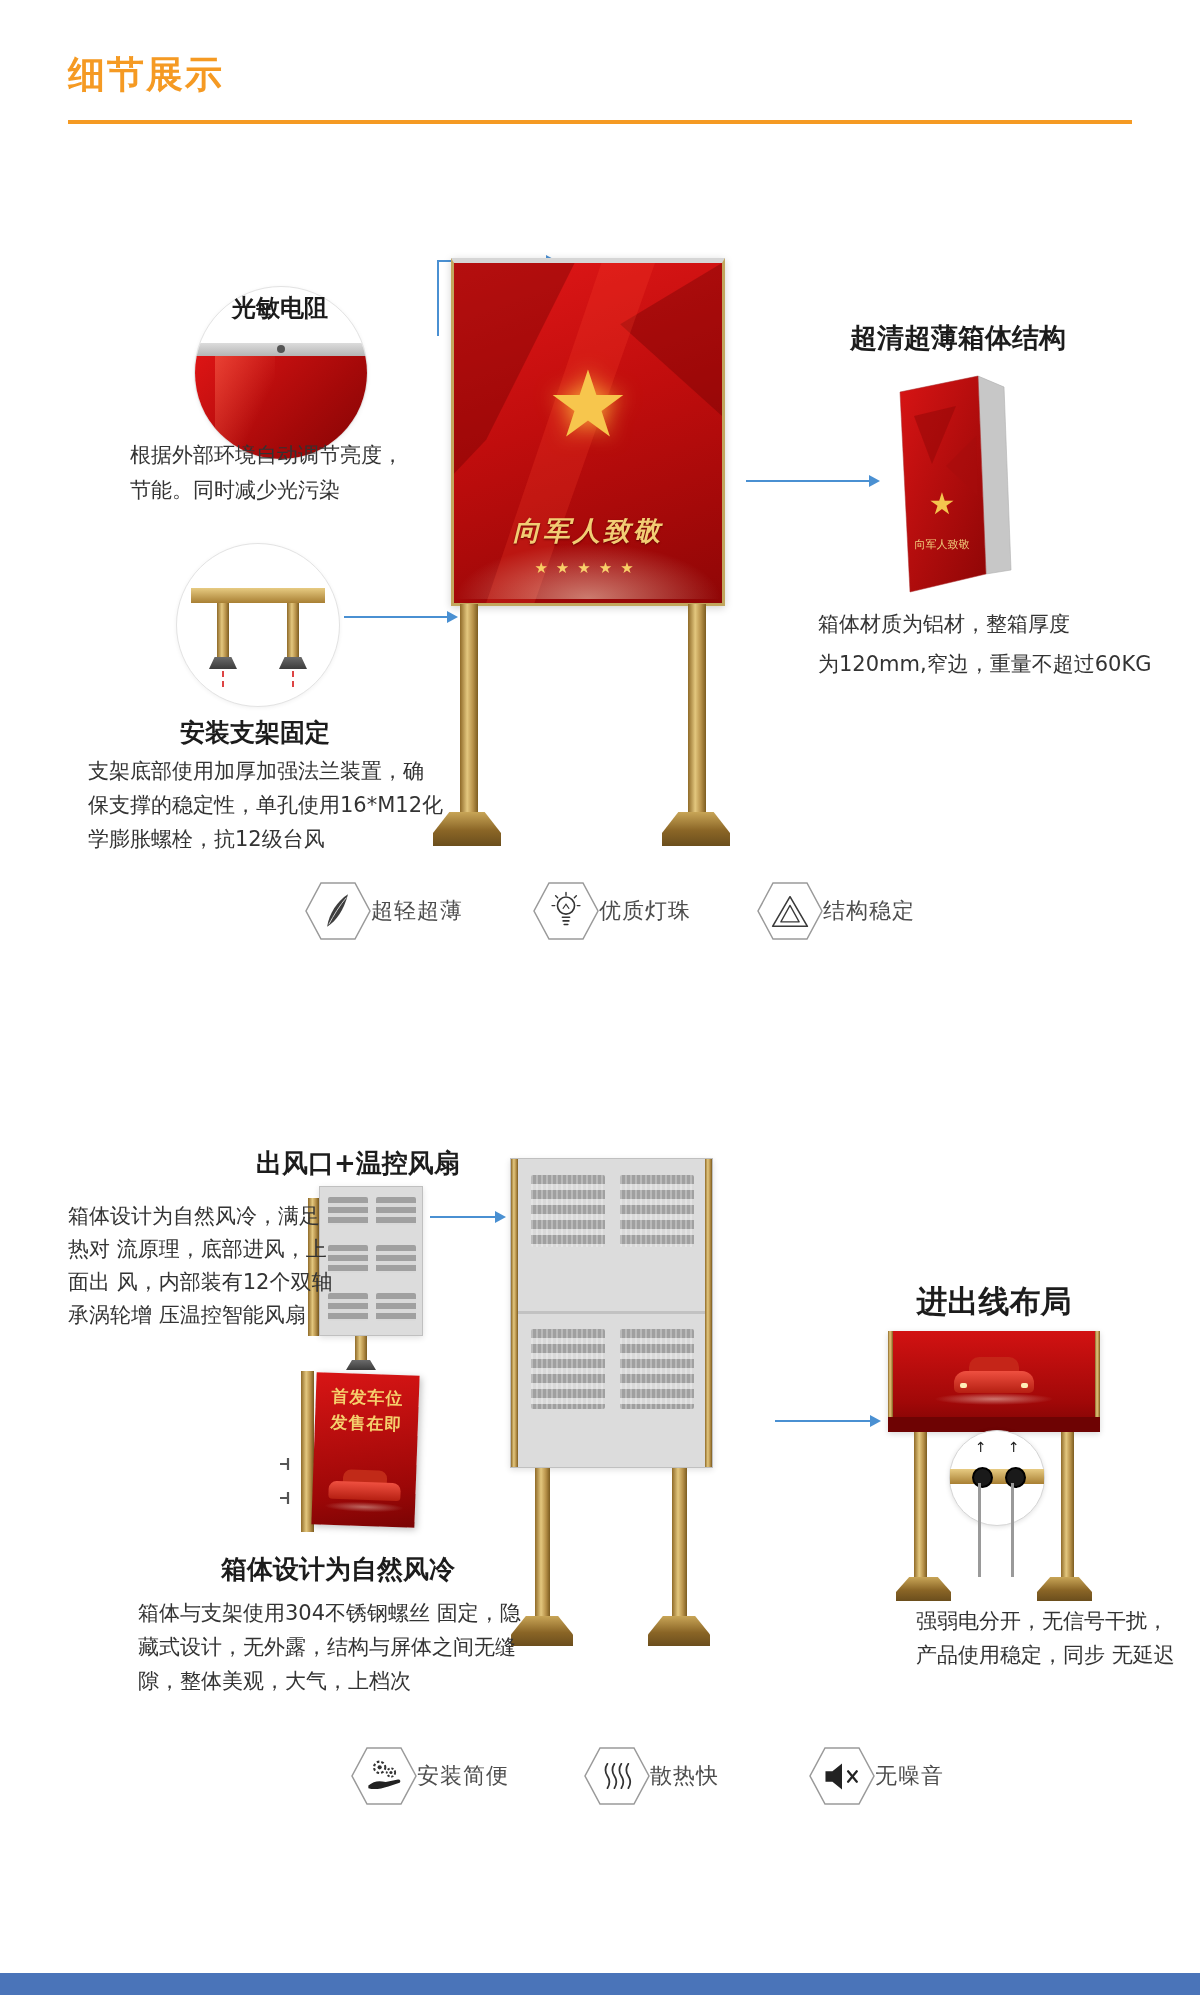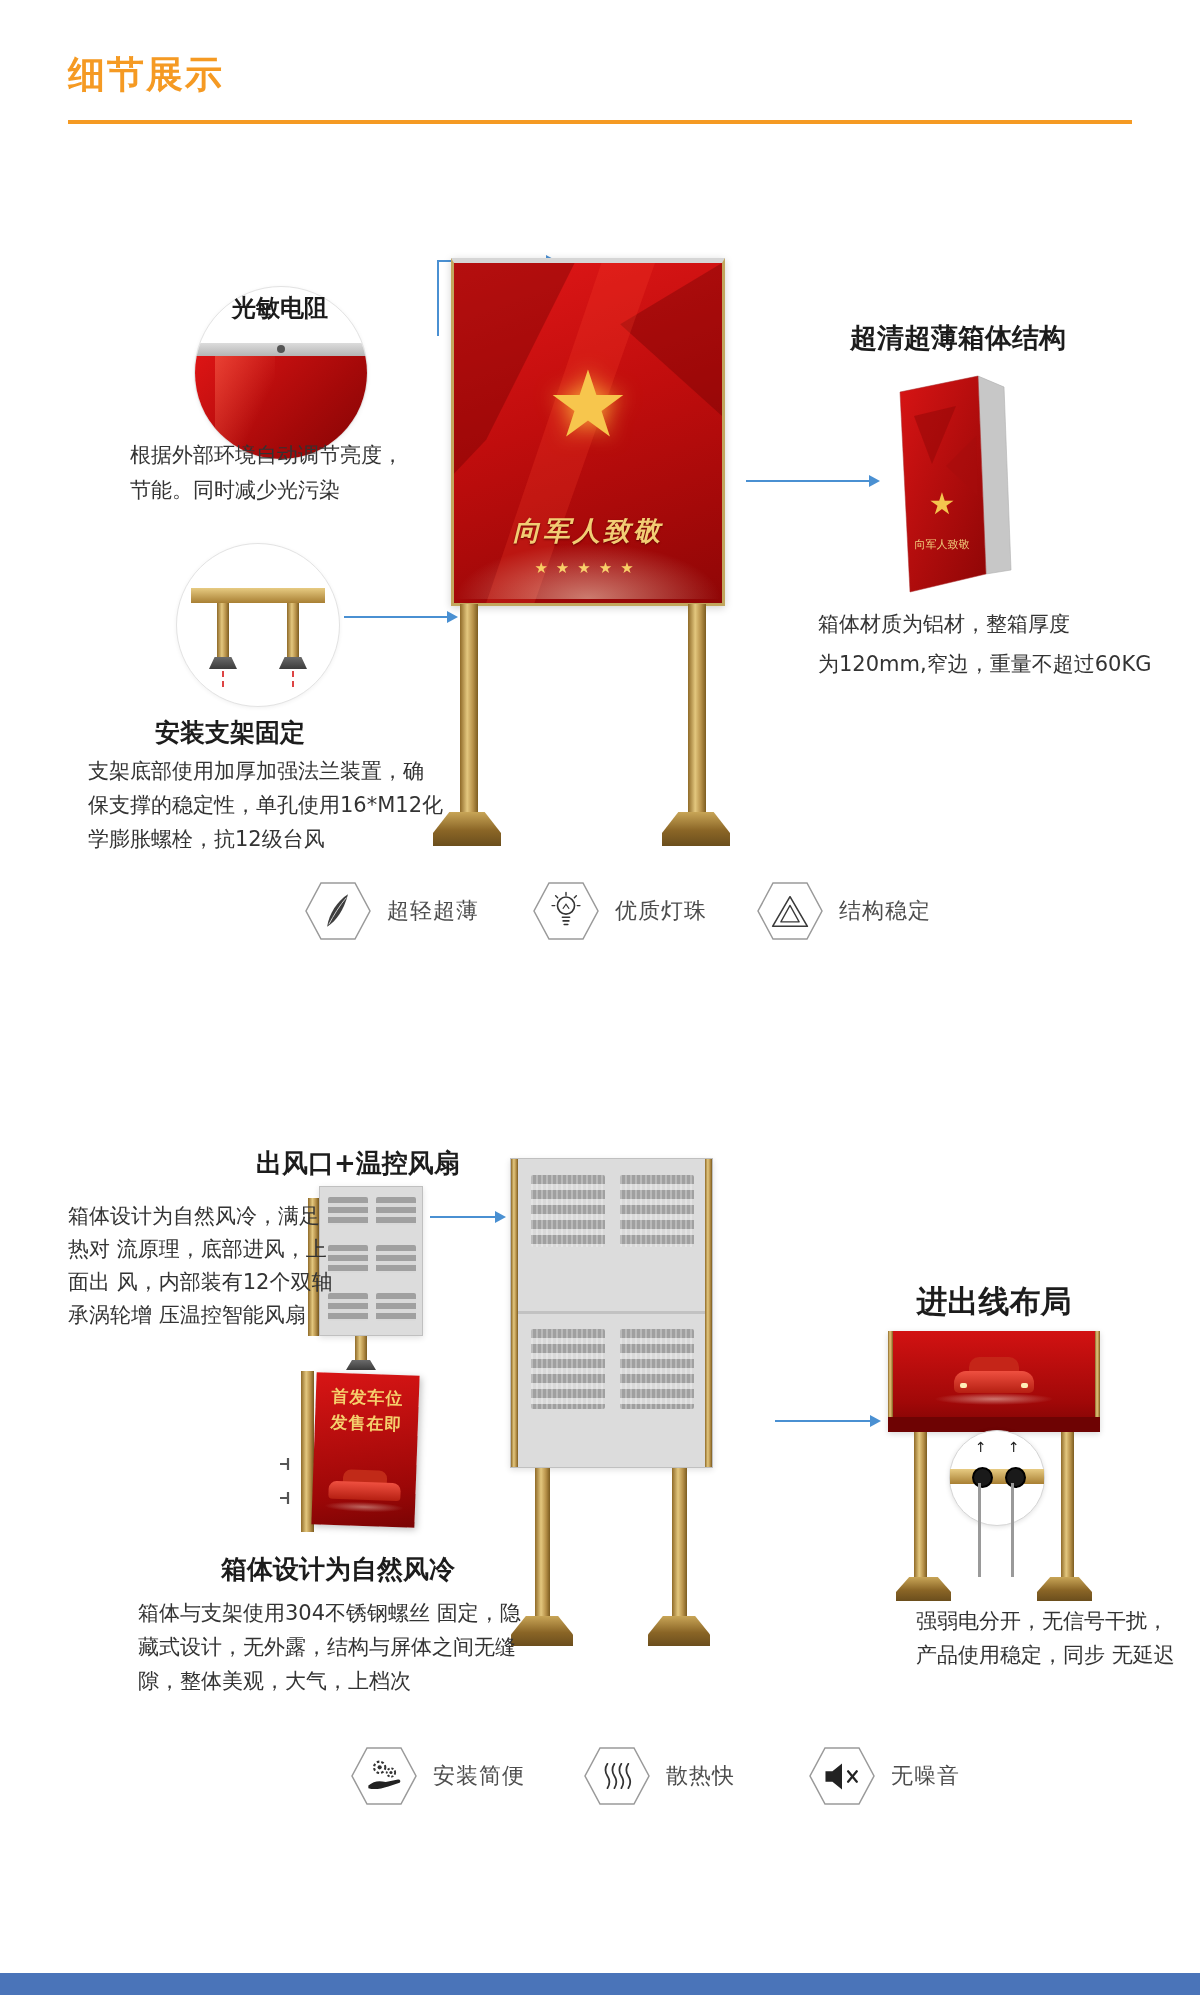--- a/index.html
+++ b/index.html
@@ -27,21 +27,21 @@
           background:linear-gradient(160deg,#e01717 0%,#c00d0d 45%,#8f0606 100%);overflow:hidden;box-shadow:0 2px 8px rgba(0,0,0,.18);}
   .pshape{position:absolute;inset:0;}
   
   .panel{position:absolute;background:#dcdcdc;border:1px solid #c0c0c0;box-sizing:border-box;box-shadow:0 2px 6px rgba(0,0,0,.12);}
   .vents{position:absolute;border-radius:2px;
          background-image:repeating-linear-gradient(90deg,rgba(255,255,255,.28) 0 2px,rgba(0,0,0,0) 2px 5px),
                           repeating-linear-gradient(180deg,#a0a0a0 0 9px,#d9d9d9 9px 15px);}
   .vents-sm{position:absolute;border-radius:2px;
          background-image:repeating-linear-gradient(180deg,#a0a0a0 0 6px,#d9d9d9 6px 10px);}
   
-  .feature{position:absolute;display:flex;align-items:center;gap:16px;}
+  .feature{position:absolute;display:flex;align-items:center;gap:0;}
   .hex{position:relative;width:66px;height:58px;flex:0 0 auto;}
   .hex svg.outline{position:absolute;inset:0;}
   .ficon{position:absolute;inset:0;display:flex;align-items:center;justify-content:center;}
   .flabel{font-size:22px;color:#4d4d4d;letter-spacing:1px;}
   .ptxt{position:absolute;left:0;right:0;text-align:center;}
 </style>
 </head>
 <body>
 
 <div class="canvas">
@@ -87,21 +87,21 @@
 
     <div class="circle" style="left:176px;top:543px;width:162px;height:162px;">
       <div class="abs gold-h" style="left:14px;top:44px;width:134px;height:15px;"></div>
       <div class="abs gold-v" style="left:40px;top:59px;width:12px;height:56px;"></div>
       <div class="abs gold-v" style="left:110px;top:59px;width:12px;height:56px;"></div>
       <div class="abs base-dark" style="left:32px;top:113px;width:28px;height:12px;"></div>
       <div class="abs base-dark" style="left:102px;top:113px;width:28px;height:12px;"></div>
       <div class="abs" style="left:45px;top:127px;height:16px;border-left:2px dashed #d44;"></div>
       <div class="abs" style="left:115px;top:127px;height:16px;border-left:2px dashed #d44;"></div>
     </div>
-    <div class="abs h2" style="left:155px;top:716px;width:200px;text-align:left;font-size:25px;">安装支架固定</div>
+    <div class="abs h2" style="left:155px;top:716px;width:200px;text-align:center;font-size:25px;">安装支架固定</div>
     <div class="abs para" style="left:88px;top:754px;">支架底部使用加厚加强法兰装置，确
 保支撑的稳定性，单孔使用16*M12化
 学膨胀螺栓，抗12级台风</div>
 
     <div>
       <div class="hline" style="left:344px;top:616px;width:104px;"></div>
       <div class="arr" style="left:447px;top:611px;"></div>
     </div>
 
     <div class="abs h2" style="left:828px;top:320px;width:260px;text-align:center;font-size:27px;">超清超薄箱体结构</div>

